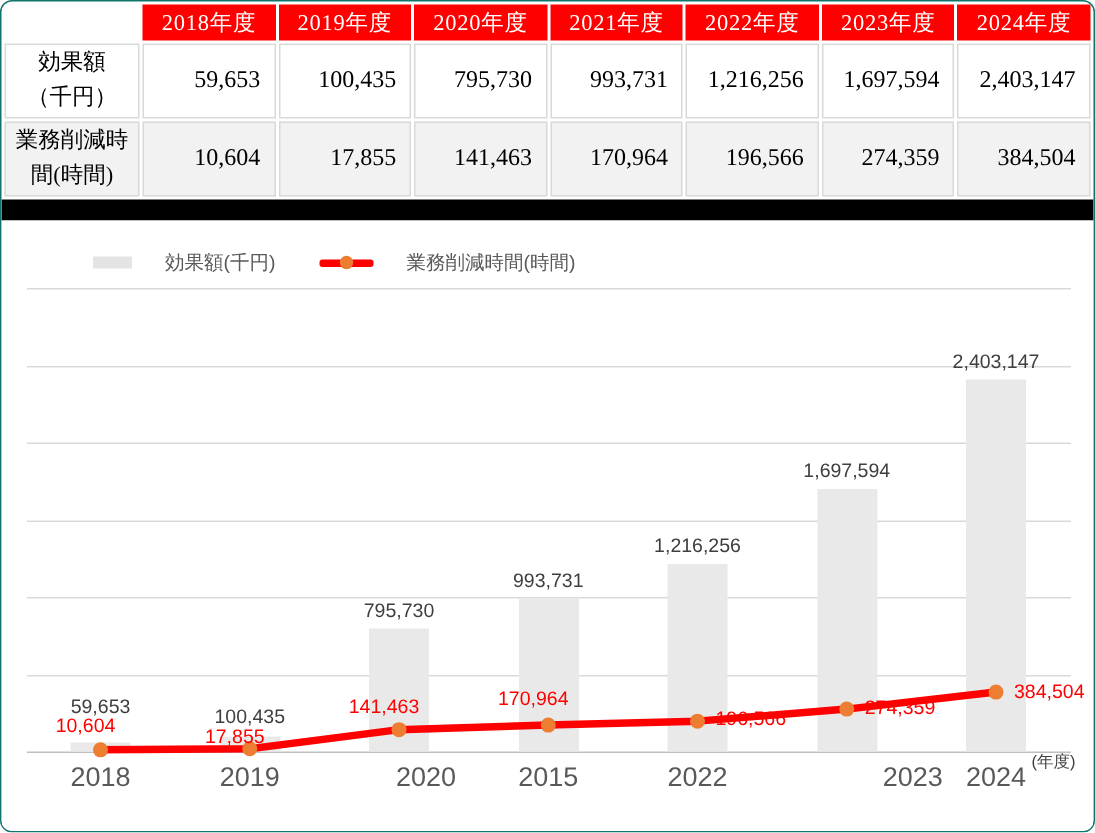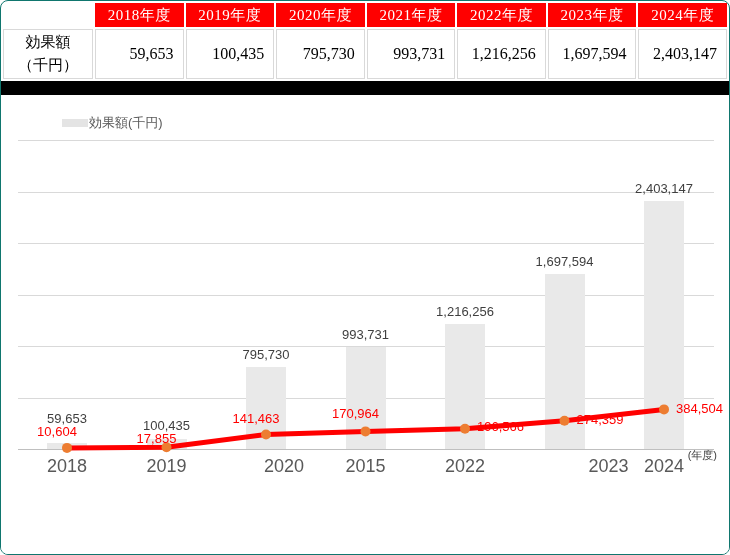--- a/index.html
+++ b/index.html
@@ -27,21 +27,21 @@
   td.val-td{
     font-size:16px;color:#000;text-align:right;padding:0 9px 0 0;
     border:1px solid #d9d9d9;
   }
   tr.r0 th.row-th, tr.r0 td.val-td{background:#ffffff;height:44px;}
   tr.r1 th.row-th, tr.r1 td.val-td{background:#f2f2f2;height:45px;}
   
   .divider{height:14px;background:#000;flex:0 0 auto;}
   
   .chart{position:relative;flex:1;background:#fff;overflow:hidden;}
-  .legend-item{position:absolute;display:inline-flex;align-items:center;gap:1px;
+  .legend-item{position:absolute;display:inline-flex;align-items:center;gap:22px;
     font-size:13px;color:#595959;}
   .swatch-bar{width:26px;height:8px;background:#e4e4e4;display:inline-block;}
   .swatch-line{width:36px;height:5px;background:#ff0000;border-radius:2px;
     position:relative;display:inline-block;}
   .swatch-line .dot{position:absolute;left:50%;top:50%;width:9px;height:9px;
     background:#ed7d31;border-radius:50%;transform:translate(-50%,-50%);}
   .gridline{position:absolute;left:17px;width:696px;height:1px;background:#d9d9d9;}
   .axisline{position:absolute;left:17px;width:696px;height:1px;background:#bfbfbf;}
   .bar{position:absolute;width:40px;background:#e9e9e9;}
   svg.lineplot{position:absolute;left:0;top:0;pointer-events:none;}
@@ -83,29 +83,50 @@
             </div>
           </th>
       <td class="val-td">59,653</td>
           <td class="val-td">100,435</td>
           <td class="val-td">795,730</td>
           <td class="val-td">993,731</td>
           <td class="val-td">1,216,256</td>
           <td class="val-td">1,697,594</td>
           <td class="val-td">2,403,147</td>
         </tr>
+      <tr id="body-row-1" class="r1">
+        <th class="row-th">
+            <div class="lbl">
+              <div>業務削減時</div>
+              <div>間(時間)</div>
+            </div>
+          </th>
+      <td class="val-td">10,604</td>
+          <td class="val-td">17,855</td>
+          <td class="val-td">141,463</td>
+          <td class="val-td">170,964</td>
+          <td class="val-td">196,566</td>
+          <td class="val-td">274,359</td>
+          <td class="val-td">384,504</td>
+        </tr>
     </tbody>
   </table>
 
   <div class="divider"></div>
 
   <div class="chart" id="chart">
     <span class="legend-item" style="left:61px;top:19px;">
       <span class="swatch-bar"></span>
       <span>効果額(千円)</span>
+    </span>
+    <span class="legend-item" style="left:212px;top:19px;">
+      <span class="swatch-line">
+          <span class="dot"></span>
+        </span>
+      <span>業務削減時間(時間)</span>
     </span>
 
     <div id="plot-layers">
         <div class="gridline" style="top: 302.5px;"></div>
         <div class="gridline" style="top: 251px;"></div>
         <div class="gridline" style="top: 199.5px;"></div>
         <div class="gridline" style="top: 148px;"></div>
         <div class="gridline" style="top: 96.5px;"></div>
         <div class="gridline" style="top: 45px;"></div>
         <div class="axisline" style="top: 354px;"></div>

